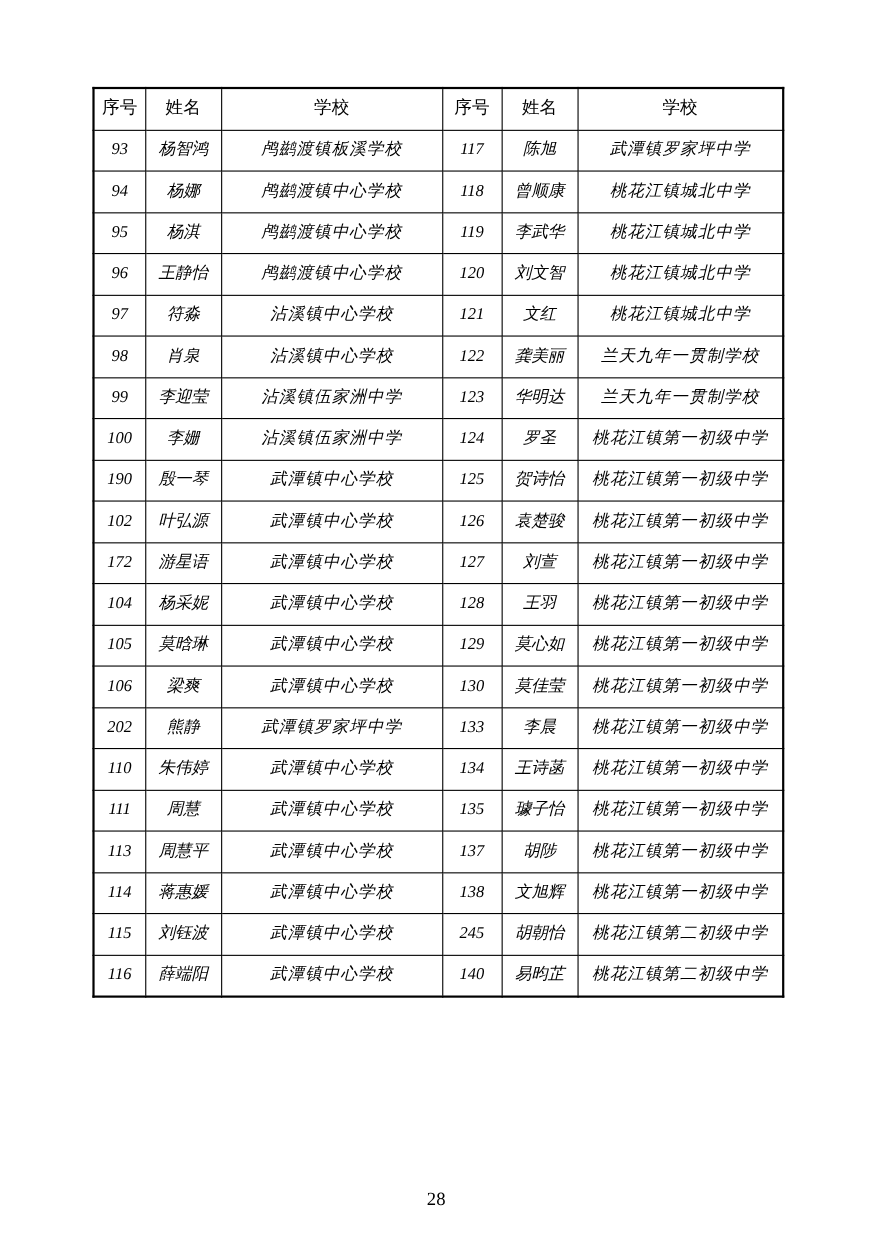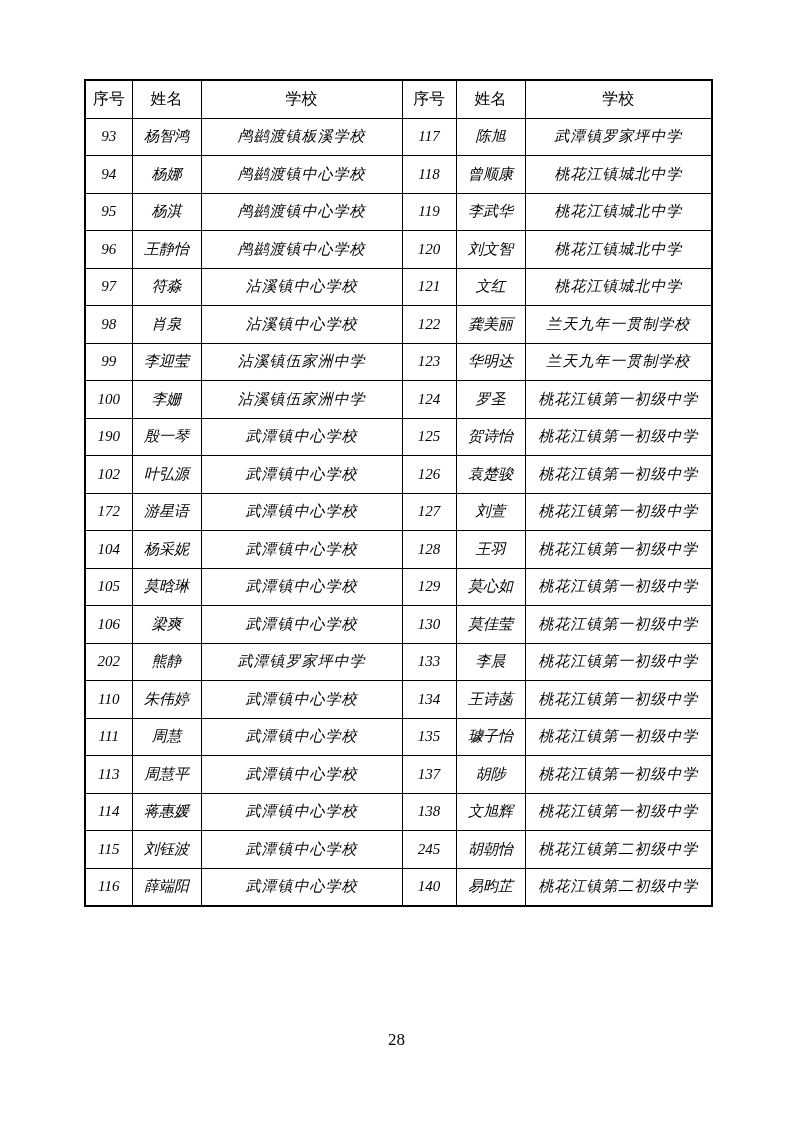--- a/index.html
+++ b/index.html
@@ -37,21 +37,21 @@
   table.roster thead tr { height: 38px; }
   table.roster tbody tr { height: 37.5px; font-style: italic; }
   table.roster th {
     font-weight: normal;
     font-size: 16px;
   }
   table.roster td.school-cell { letter-spacing: 1px; }
   .page-footer {
     position: absolute;
     left: 0;
-    top: 1030px;
+    top: 1080px;
     width: 100%;
     text-align: center;
     font-size: 17px;
     color: #000000;
   }
 </style>
 </head>
 <body>
 
 <div class="page">

